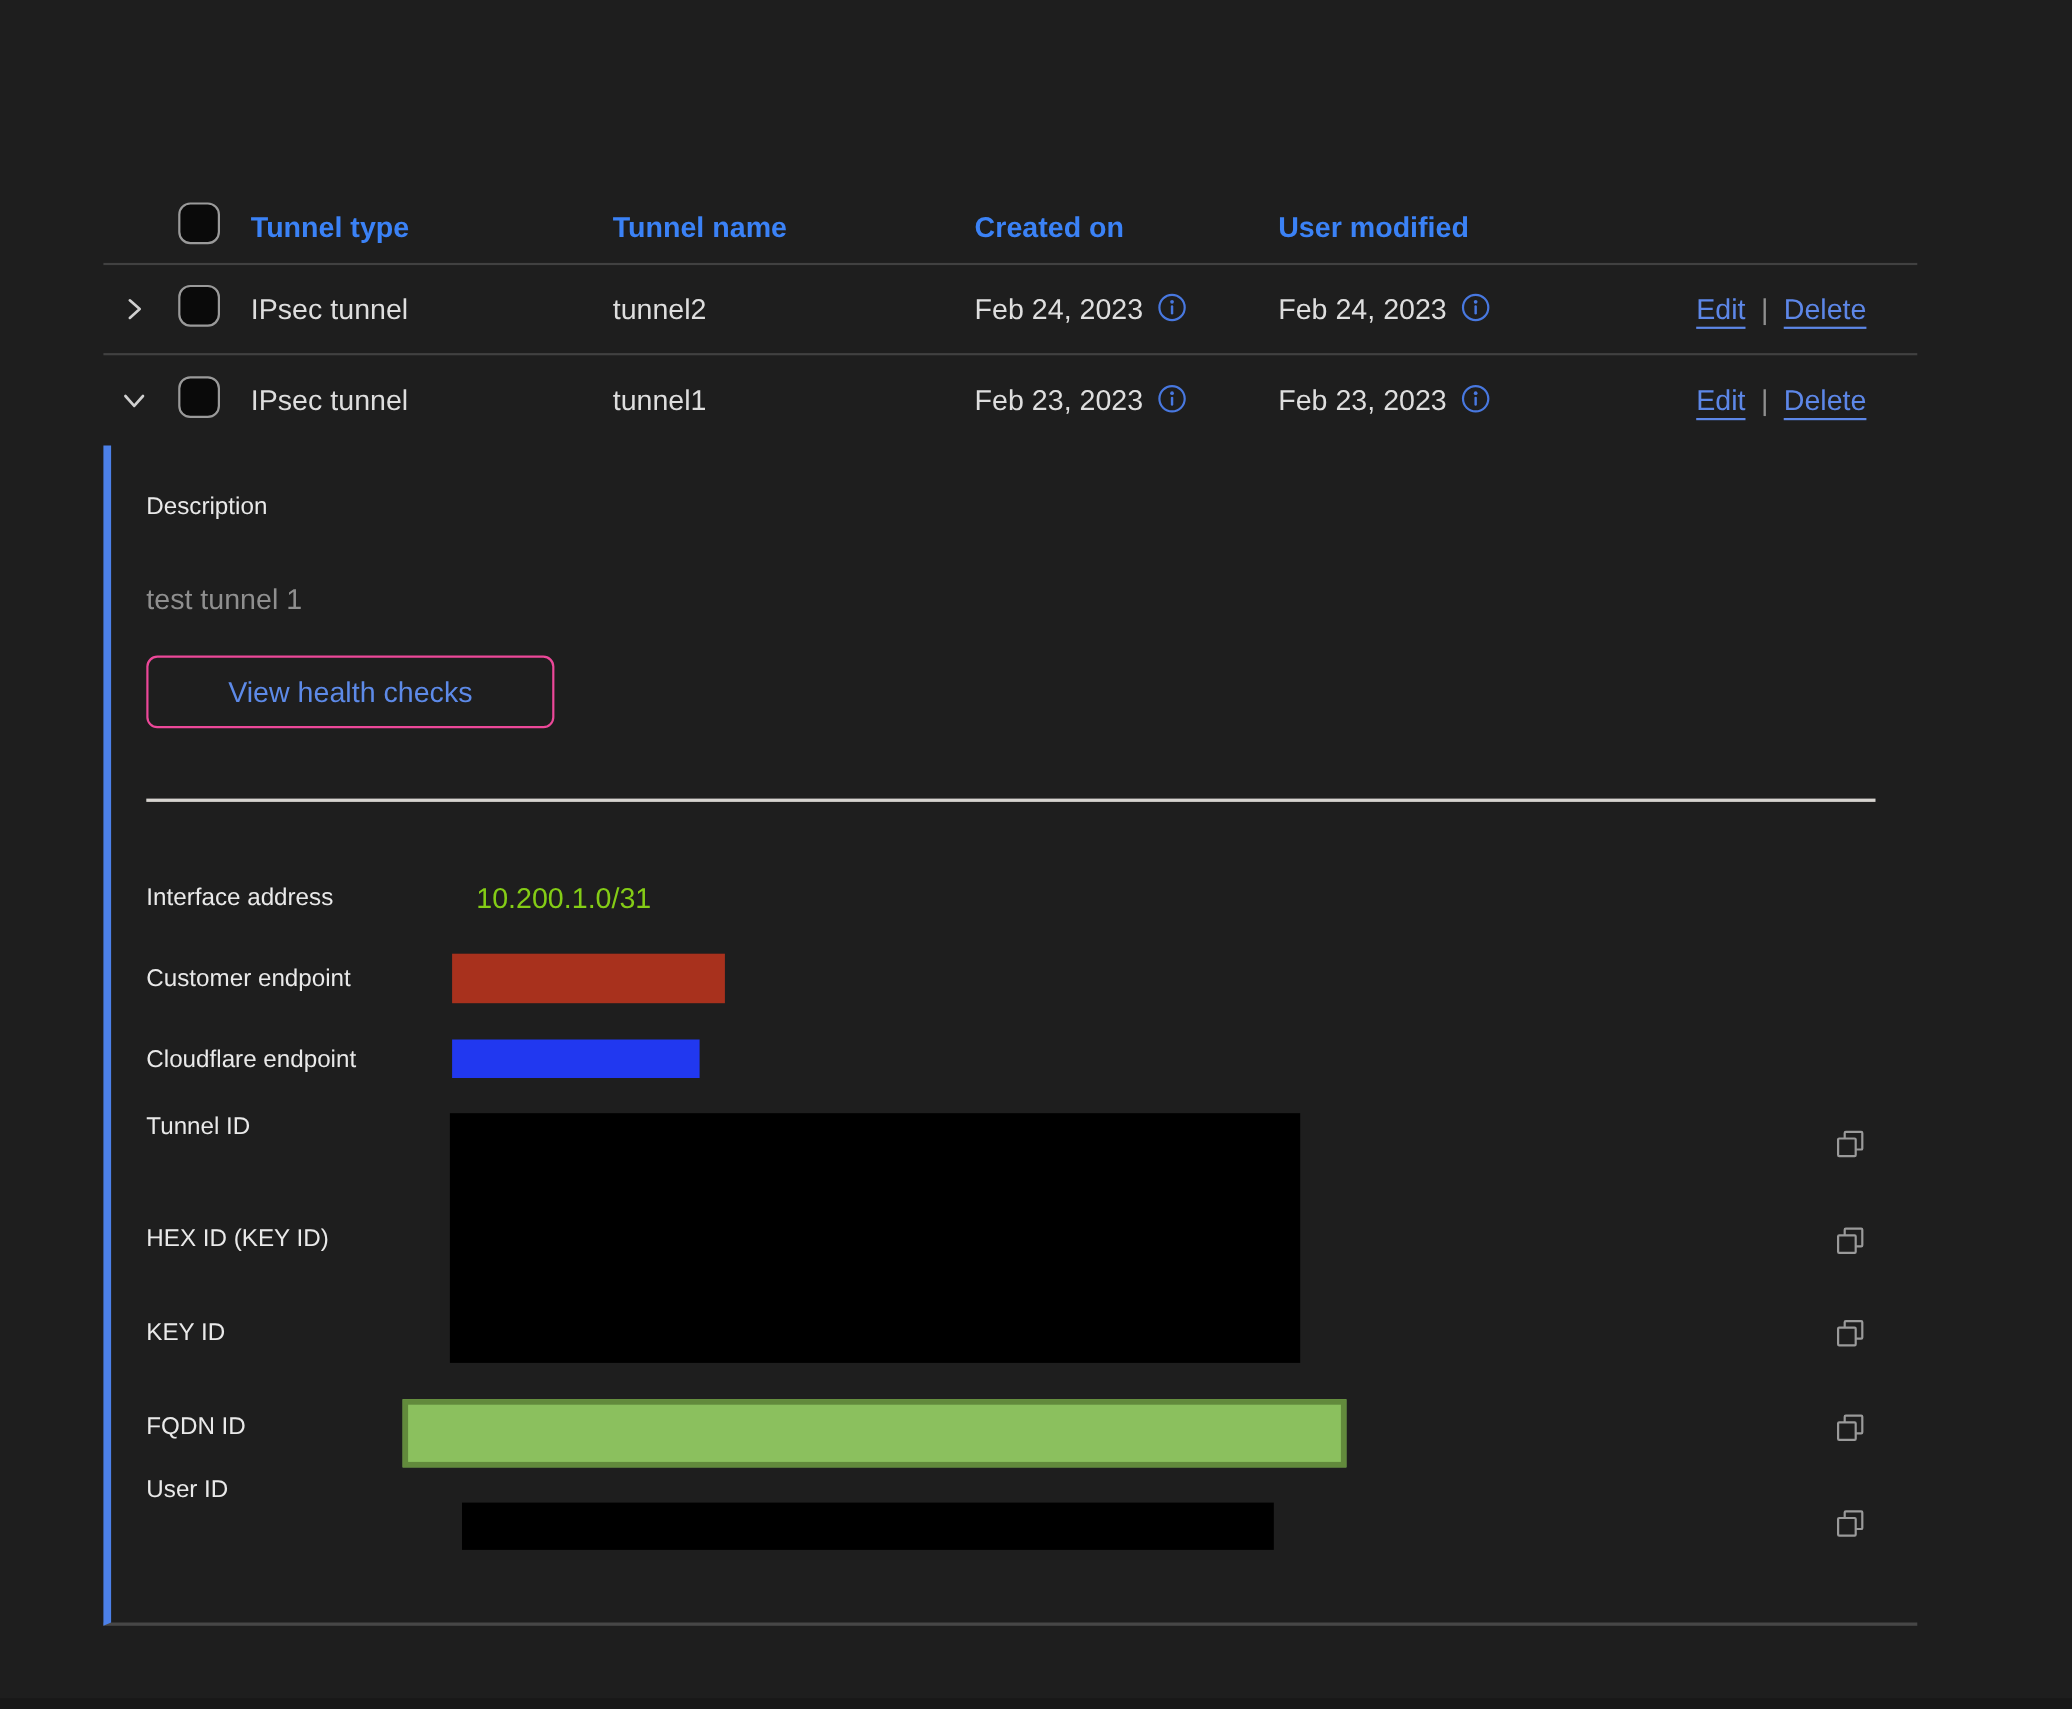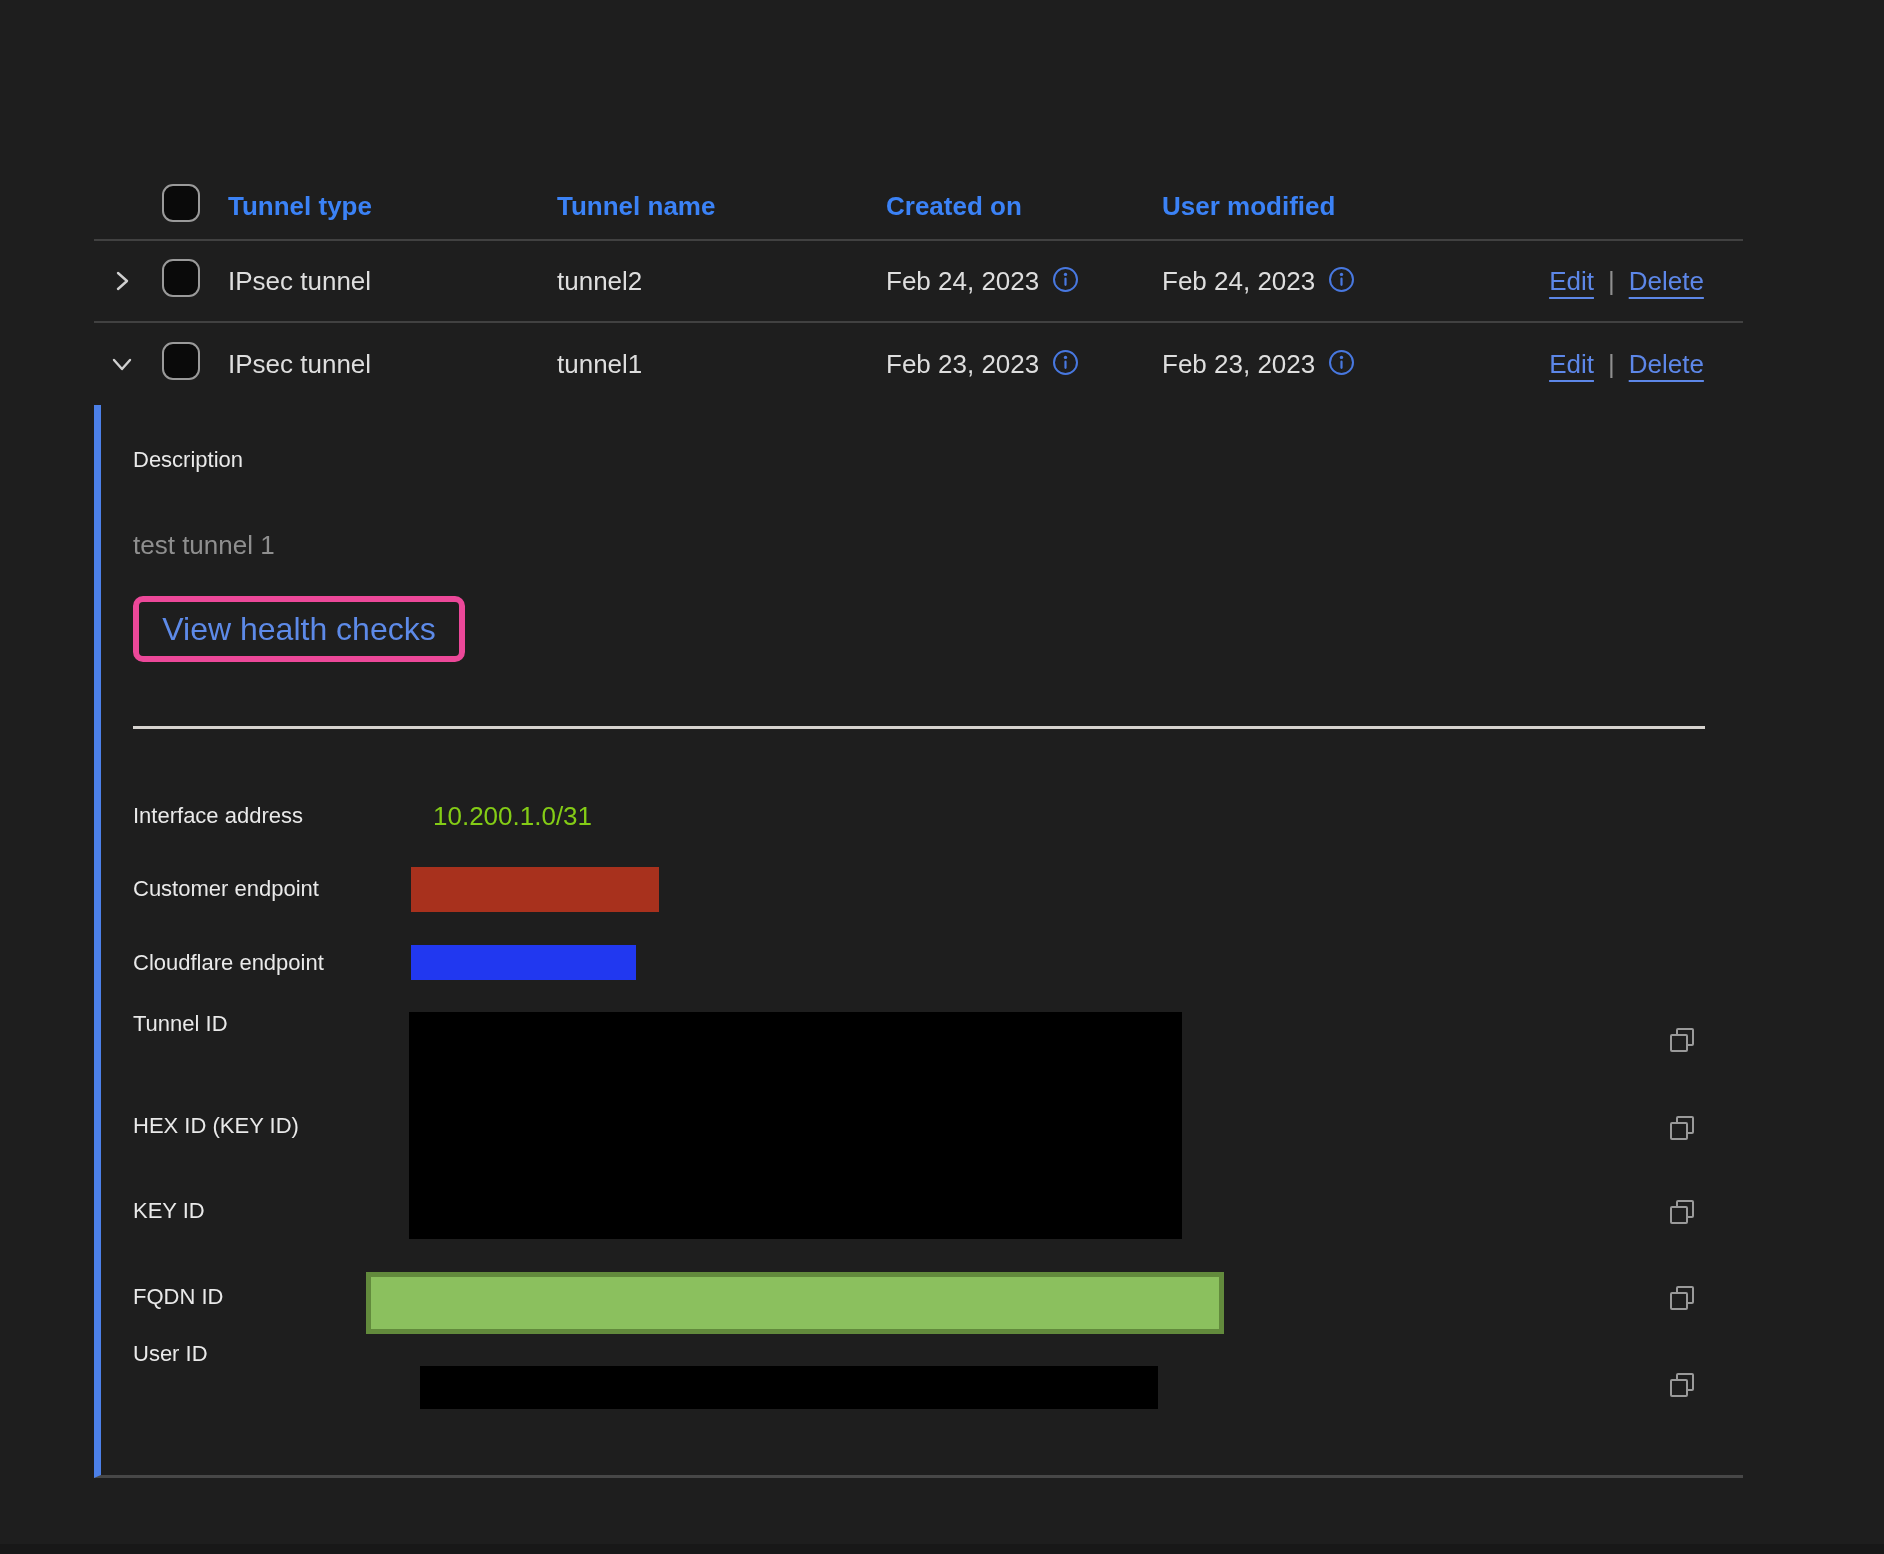--- a/index.html
+++ b/index.html
@@ -35,37 +35,37 @@
   .trow.thead{top:159px;padding-top:14px;font-weight:700;color:#3b82f6}
   .trow.r1{top:241px}
   .trow.r2{top:323px;border-bottom:none}
   .c-exp{padding-left:13px;display:flex;align-items:center}
   .expander{background:none;border:none;cursor:pointer;display:flex;padding:0}
   .chev{stroke:#d0d0d0;fill:none;stroke-width:2.4;stroke-linecap:round;stroke-linejoin:round}
   .checkbox{display:inline-block;width:38px;height:38px;border:2px solid #9a9a9a;
     border-radius:11px;background:#0a0a0a;cursor:pointer}
   .date-cell{display:flex;align-items:flex-start;gap:13px}
   .info-btn{background:none;border:none;padding:0;display:flex;cursor:pointer}
-  .c-actions{display:flex;justify-content:center;align-items:center;gap:14px;
+  .c-actions{display:flex;justify-content:flex-start;align-items:center;gap:14px;
     padding-right:32px}
   .link{color:var(--link-blue);text-decoration:underline;text-underline-offset:7px;
     cursor:pointer;background:none;border:none;font-size:26px;font-family:inherit}
   .pipe{color:#8f8f8f}
 
   
   .panel{position:absolute;left:94px;top:405px;width:1649px;height:1073px;
     border-left:7px solid var(--panel-border-blue);
     border-bottom:3px solid #474747}
   .panel .lbl{position:absolute;left:32px;font-size:22px;line-height:30px;color:#e9e9e9}
   .desc-label{top:40px;color:#f0f0f0}
   .desc-value{position:absolute;left:32px;top:125px;font-size:26px;line-height:30px;color:#8f8f8f}
-  .health-btn{position:absolute;left:32px;top:191px;width:332px;height:66px;
+  .health-btn{position:absolute;left:32px;top:191px;width:371px;height:66px;
     display:flex;align-items:center;justify-content:center;background:transparent;
-    border:6px solid #ec4899;border-radius:10px;color:var(--accent-blue);
-    font-size:32px;font-family:inherit;cursor:pointer}
+    border:2px solid #ec4899;border-radius:10px;color:var(--accent-blue);
+    font-size:26px;font-family:inherit;cursor:pointer}
   .mid-divider{position:absolute;left:32px;top:321px;width:1572px;height:3px;
     background:var(--divider-light)}
   .f0{top:396px}.f1{top:469px}.f2{top:543px}.f3{top:604px}
   .f4{top:706px}.f5{top:791px}.f6{top:877px}.f7{top:934px}
   .fval{position:absolute;left:332px;top:396px;font-size:26px;line-height:30px;color:#84cc16}
   .redaction{position:absolute}
   .red-box{left:310px;top:462px;width:248px;height:45px;background:var(--redaction-red)}
   .blue-box{left:310px;top:540px;width:225px;height:35px;background:var(--redaction-blue)}
   .black-box-big{left:308px;top:607px;width:773px;height:227px;background:var(--redaction-black)}
   .green-box{left:265px;top:867px;width:858px;height:62px;background:var(--redaction-green);

